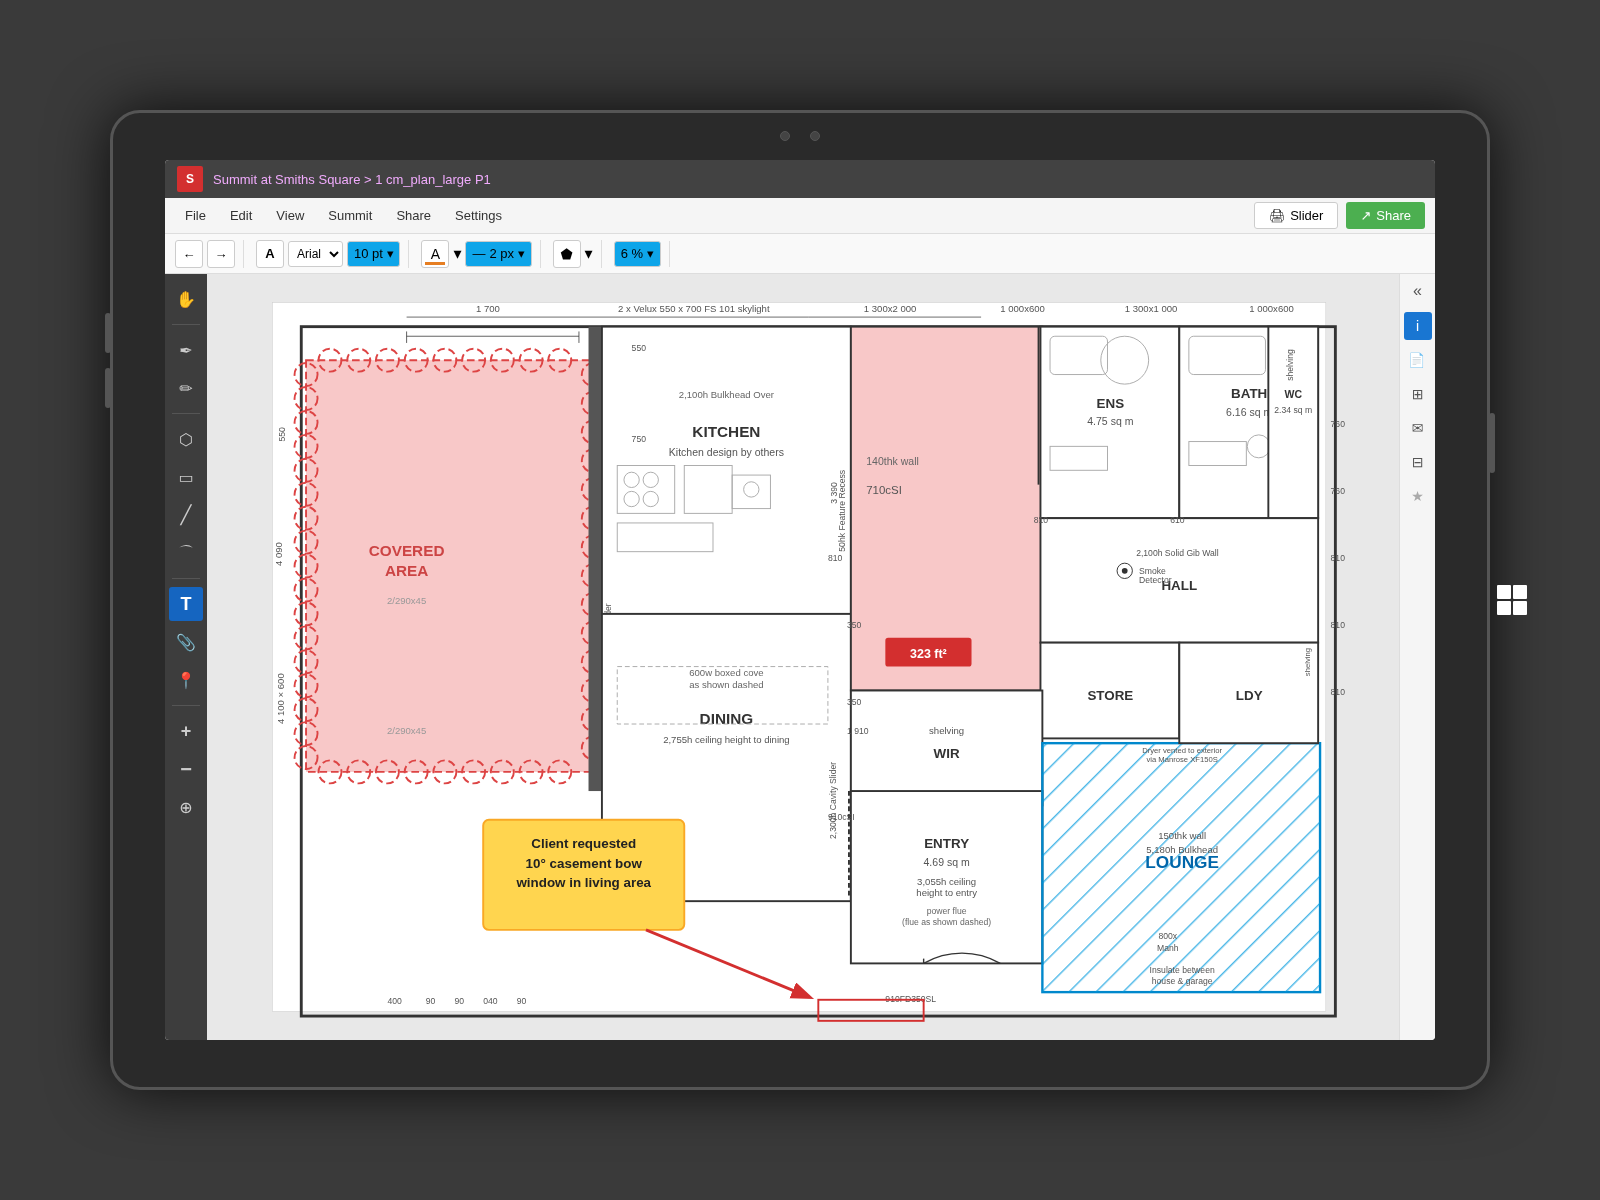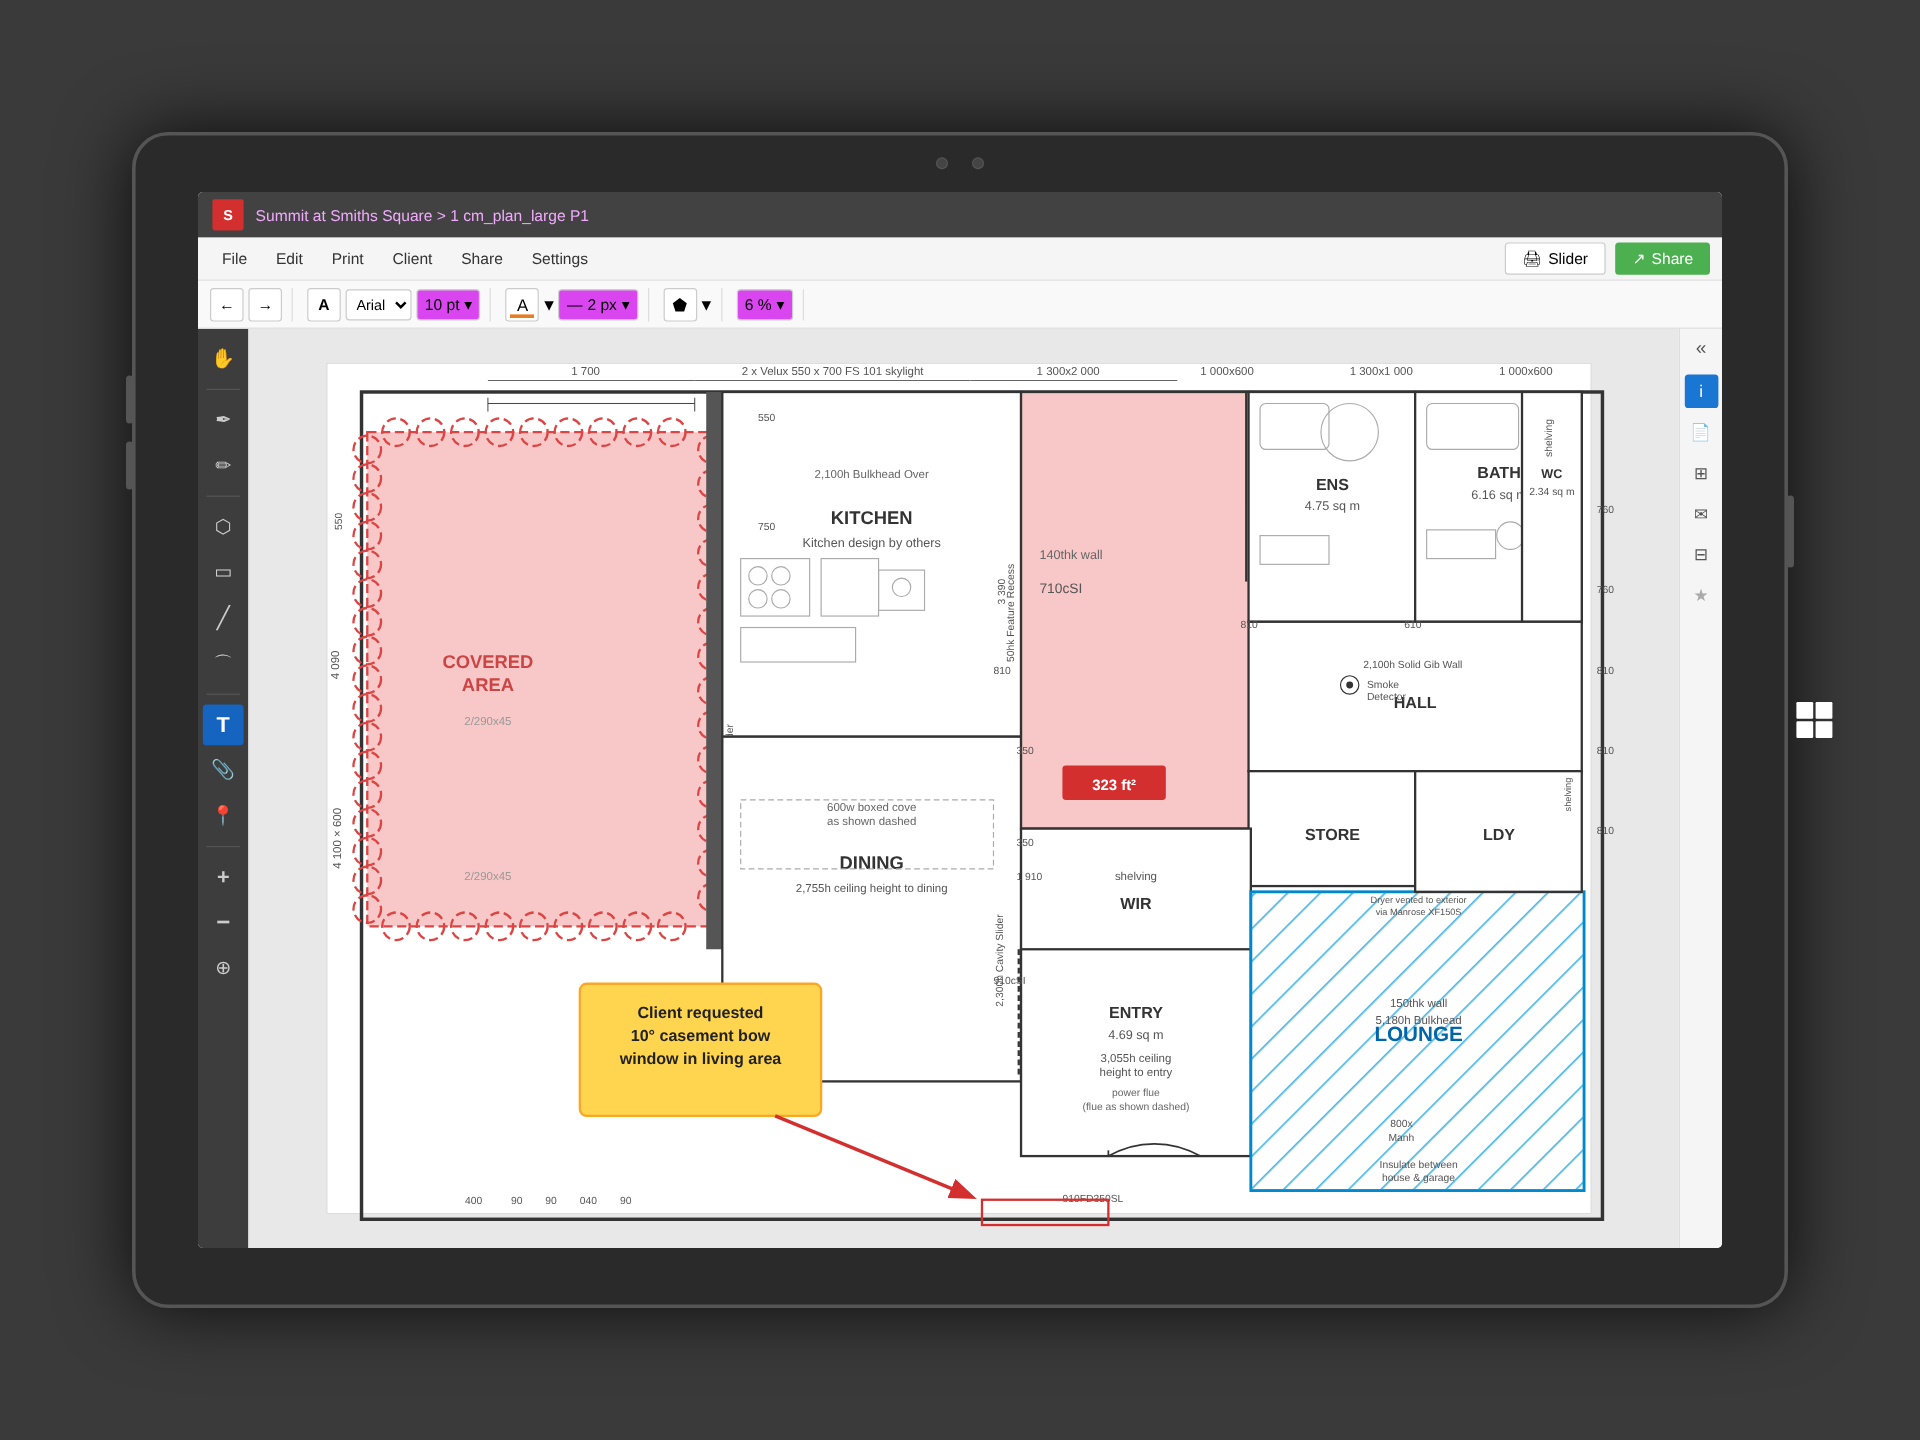--- a/index.html
+++ b/index.html
@@ -212,21 +212,21 @@
       font-size: 12px;
       padding: 0 4px;
       background: white;
     }
     .toolbar-dropdown {
       height: 26px;
       border: 1px solid #ccc;
       border-radius: 3px;
       font-size: 13px;
       padding: 0 6px;
-      background: #d946ef;
+      background: #0ea5e9;
       display: flex;
       align-items: center;
       gap: 4px;
       cursor: pointer;
     }
 
     
     .main-content {
       display: flex;
       flex: 1;
@@ -352,22 +352,22 @@
       <div class="app-logo">
         <span>S</span>
       </div>
       <span class="breadcrumb">Summit at Smiths Square &gt; 1 cm_plan_large P1</span>
     </div>
 
     <div class="menubar">
       <div class="menu-items">
         <div class="menu-item">File</div>
         <div class="menu-item">Edit</div>
-        <div class="menu-item">Print</div>
-        <div class="menu-item">Client</div>
+        <div class="menu-item">View</div>
+        <div class="menu-item">Summit</div>
         <div class="menu-item">Share</div>
         <div class="menu-item">Settings</div>
       </div>
       <div class="menu-actions">
         <button class="btn-print">
           <span>🖨</span>
           <span>Slider</span>
         </button>
         <button class="btn-share">
           <span>↗</span>

